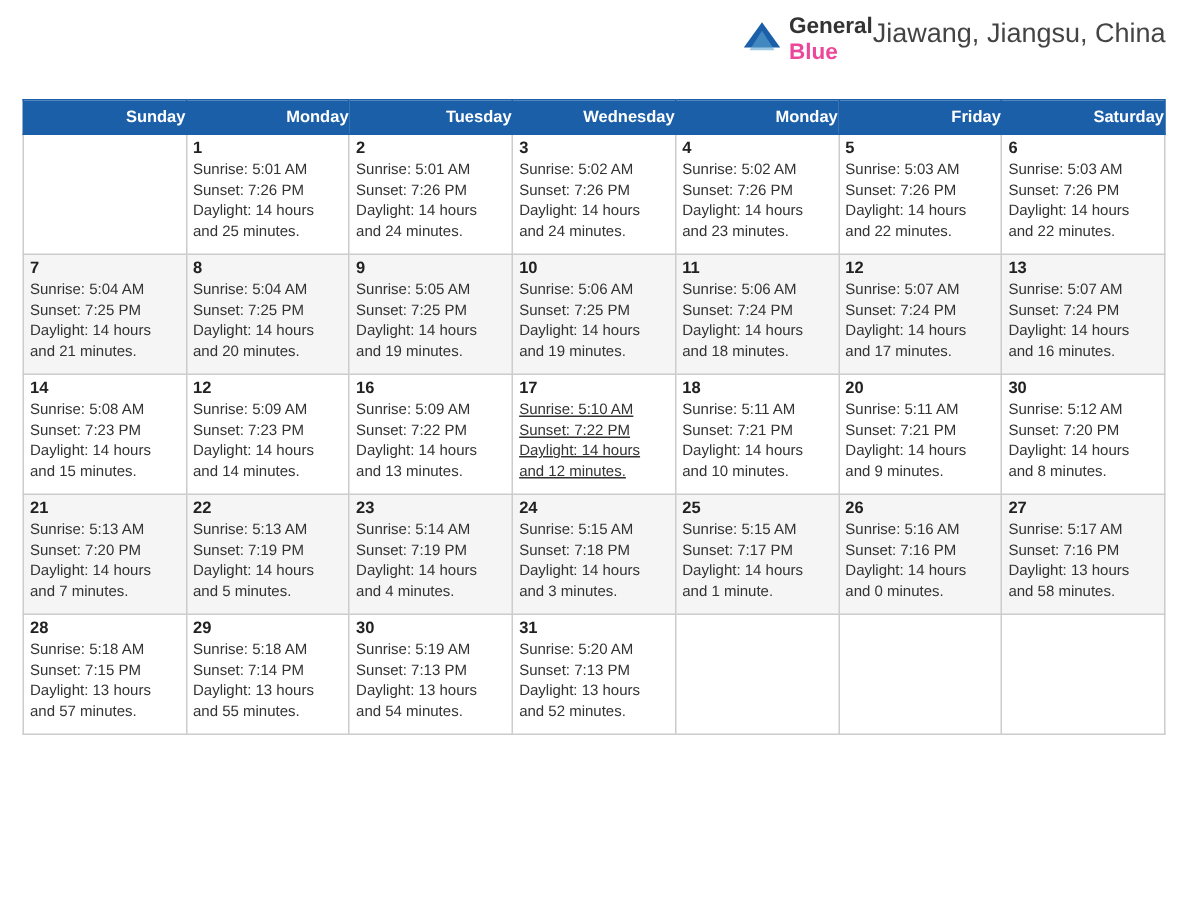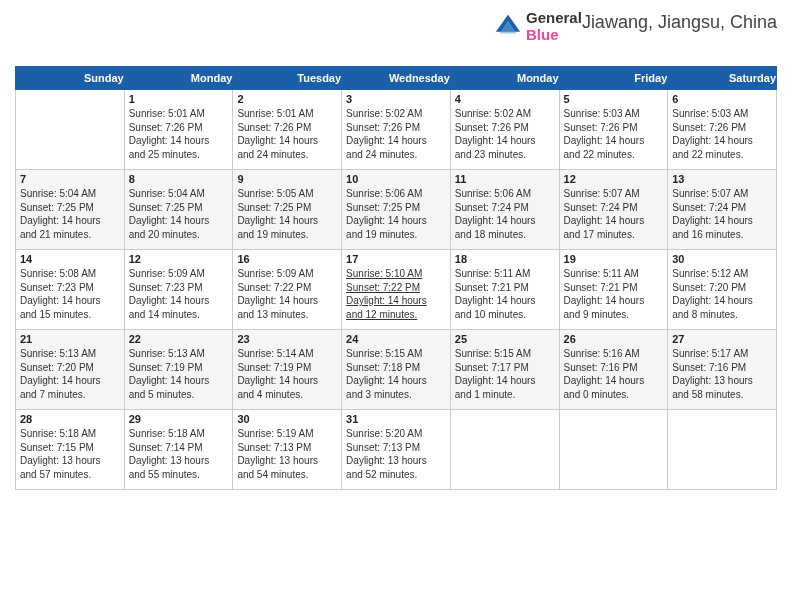--- a/index.html
+++ b/index.html
@@ -262,21 +262,21 @@
 and 12 minutes.</div>
           </td>
           <td>
             <div class="day-number">18</div>
             <div class="day-info" style="white-space: pre-line;">Sunrise: 5:11 AM
 Sunset: 7:21 PM
 Daylight: 14 hours
 and 10 minutes.</div>
           </td>
           <td>
-            <div class="day-number">19</div>
+            <div class="day-number">20</div>
             <div class="day-info" style="white-space: pre-line;">Sunrise: 5:11 AM
 Sunset: 7:21 PM
 Daylight: 14 hours
 and 9 minutes.</div>
           </td>
           <td>
             <div class="day-number">30</div>
             <div class="day-info" style="white-space: pre-line;">Sunrise: 5:12 AM
 Sunset: 7:20 PM
 Daylight: 14 hours

